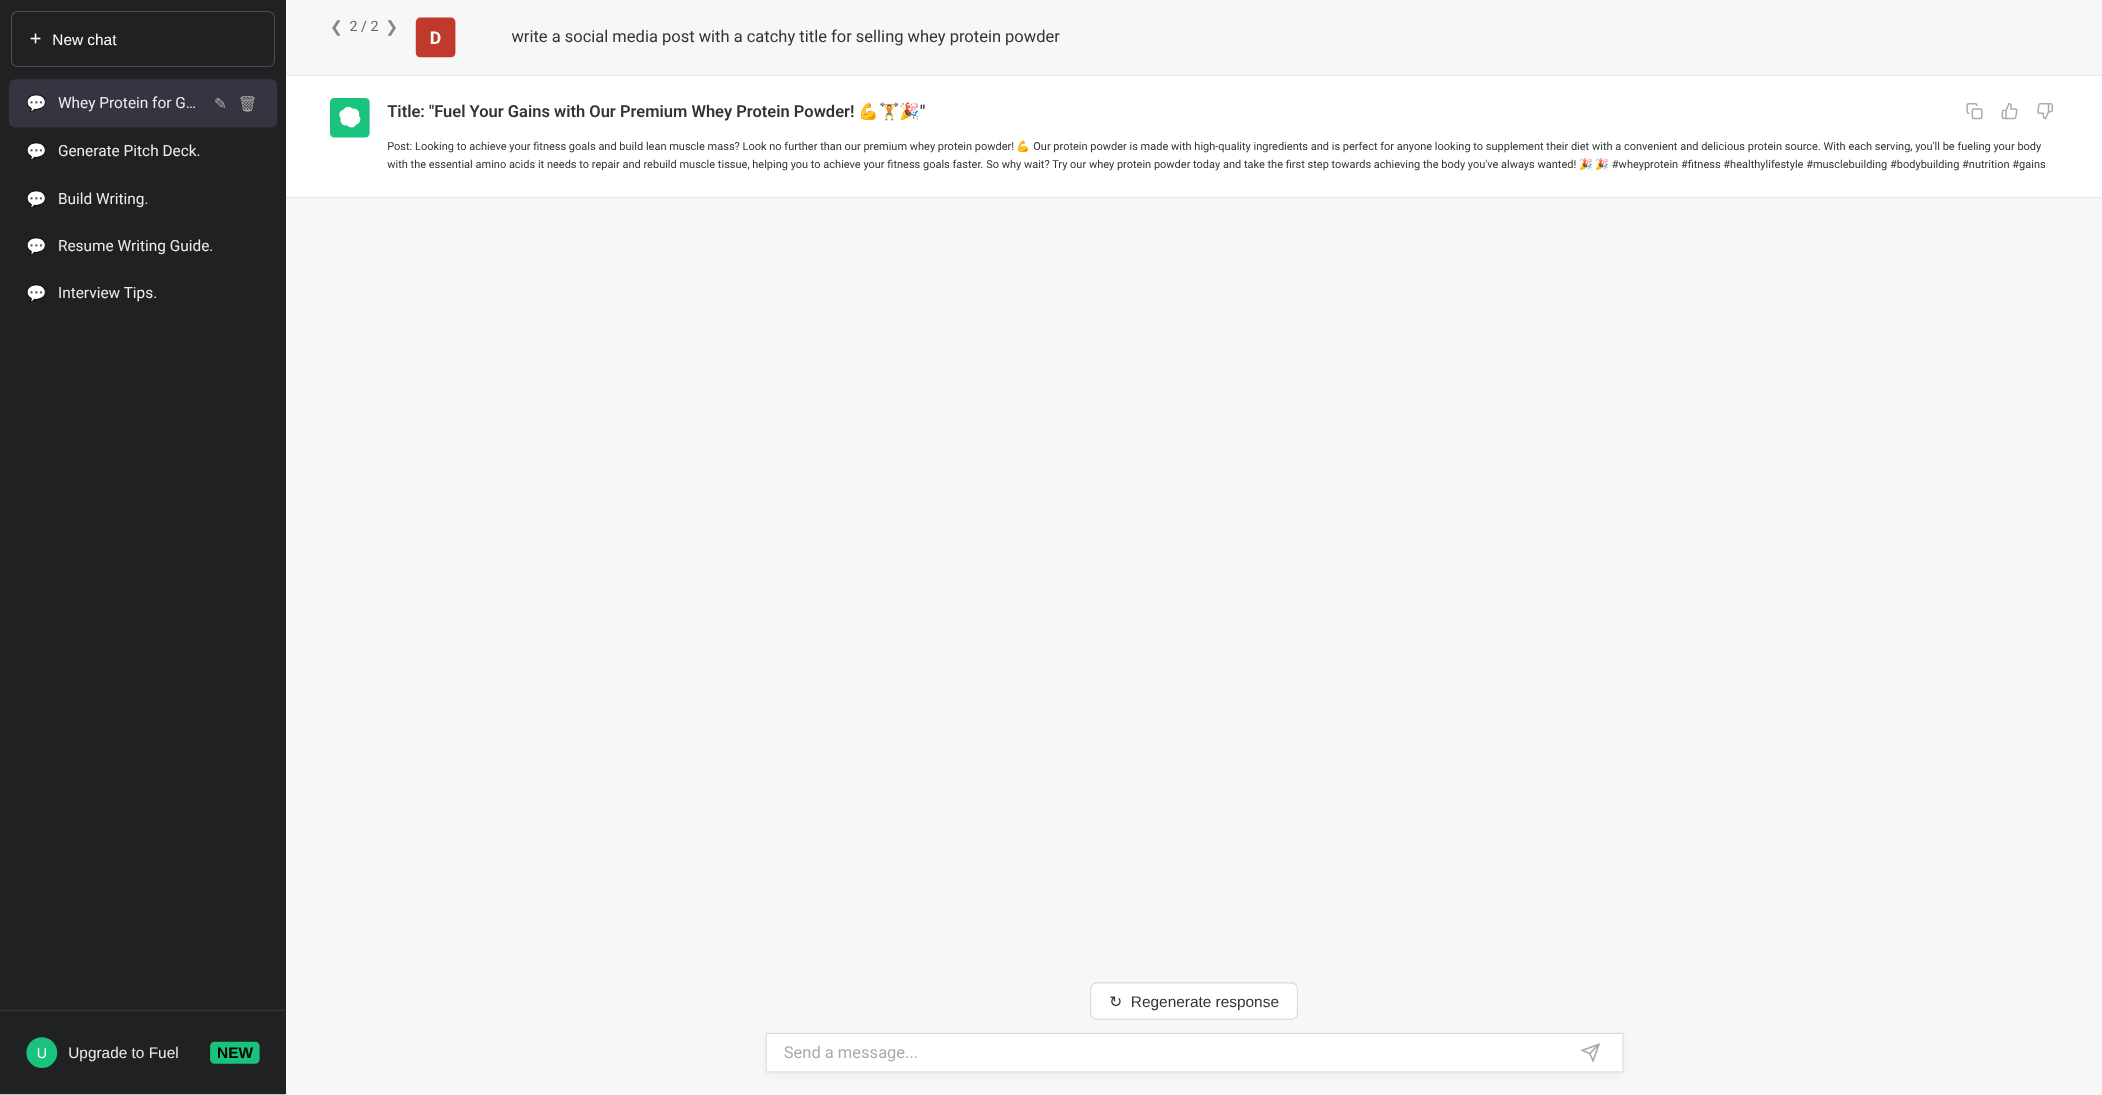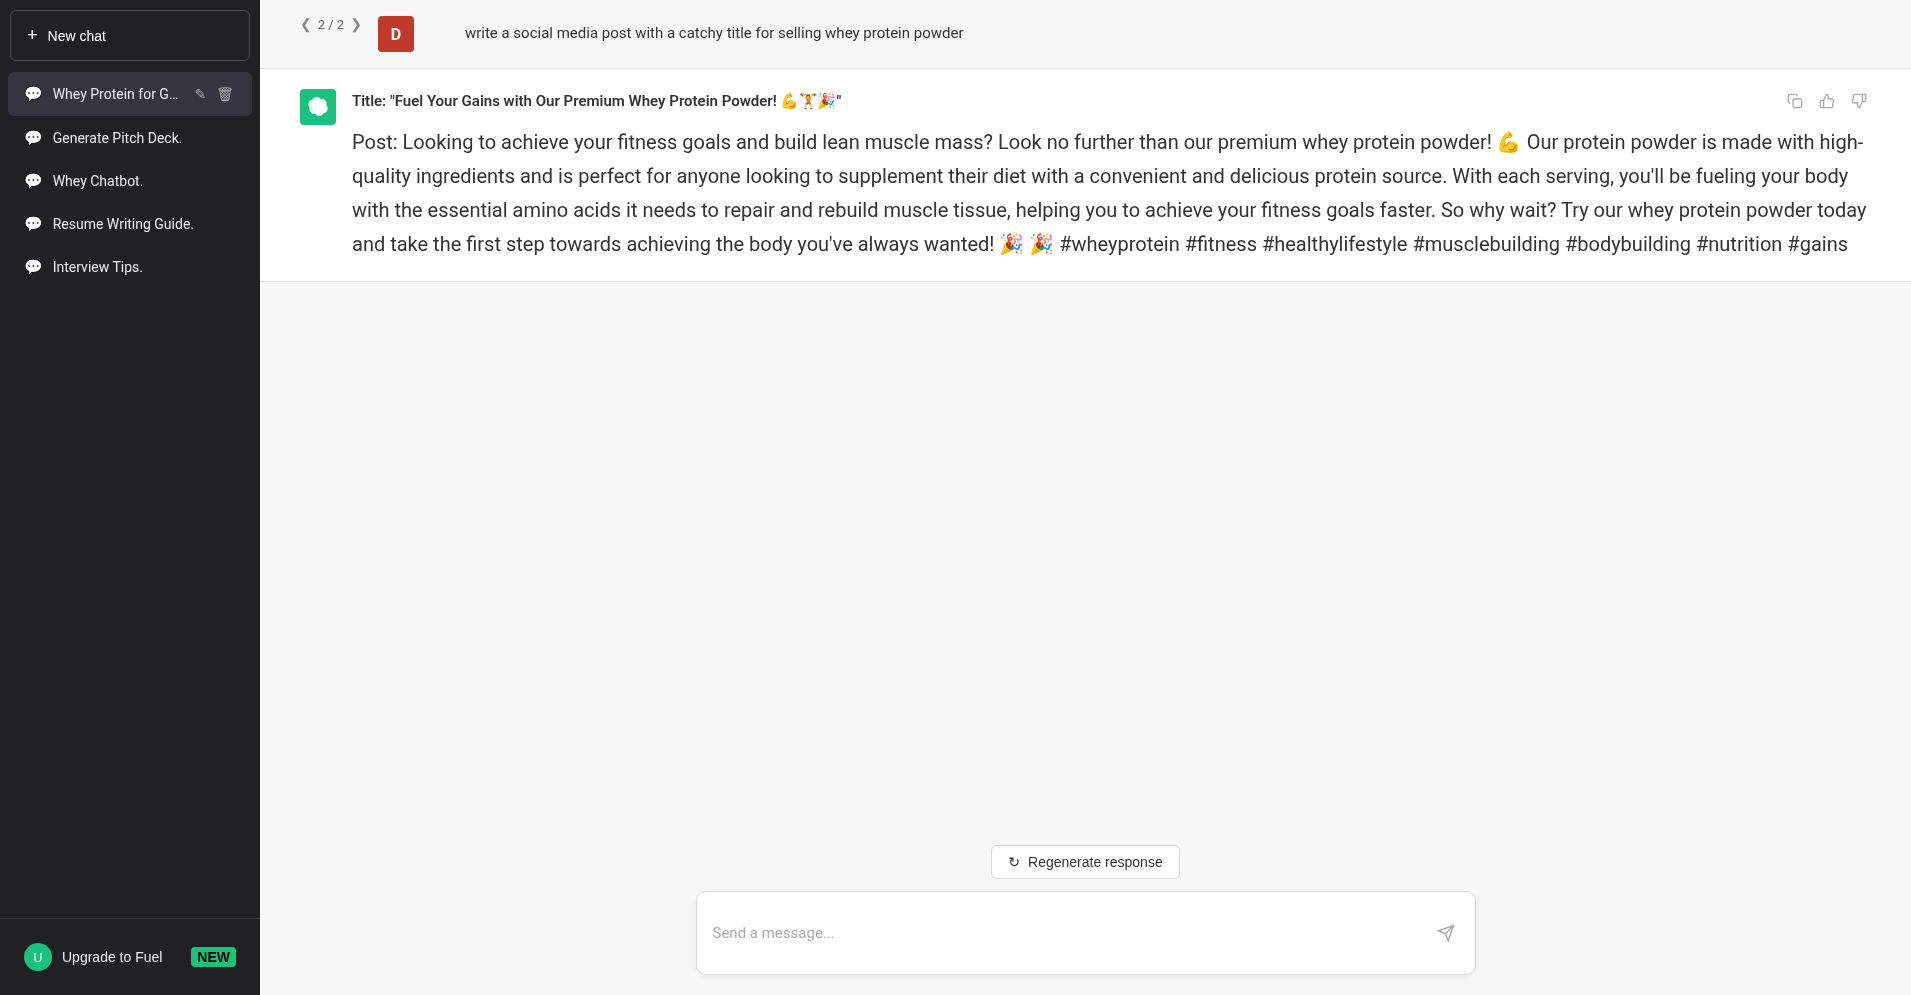--- a/index.html
+++ b/index.html
@@ -242,21 +242,21 @@
       line-height: 1.7;
     }
 
     .message-title {
       font-weight: 600;
       margin-bottom: 10px;
       font-size: 15px;
     }
 
     .message-body {
-      font-size: 20px;
+      font-size: 10px;
       line-height: 1.7;
     }
 
     .message-actions {
       display: flex;
       gap: 8px;
       align-items: center;
       position: absolute;
       top: 20px;
       right: 40px;
@@ -302,22 +302,22 @@
       color: #333;
     }
 
     .input-area {
       width: 100%;
       max-width: 780px;
       display: flex;
       align-items: center;
       background: #fff;
       border: 1px solid #d9d9d9;
-      border-radius: 10px;
-      padding: 28px 16px;
+      border-radius: 0;
+      padding: 4px 16px;
       box-shadow: 0 2px 6px rgba(0,0,0,0.05);
     }
 
     .message-input {
       flex: 1;
       border: none;
       outline: none;
       font-size: 15px;
       color: #333;
       background: transparent;
@@ -360,21 +360,21 @@
       </div>
     </div>
 
     <div class="chat-item">
       <span class="chat-icon">💬</span>
       <span class="chat-label">Generate Pitch Deck.</span>
     </div>
 
     <div class="chat-item">
       <span class="chat-icon">💬</span>
-      <span class="chat-label">Whey Chatbot.</span>
+      <span class="chat-label">Build Writing.</span>
     </div>
 
     <div class="chat-item">
       <span class="chat-icon">💬</span>
       <span class="chat-label">Resume Writing Guide.</span>
     </div>
 
     <div class="chat-item">
       <span class="chat-icon">💬</span>
       <span class="chat-label">Interview Tips.</span>

